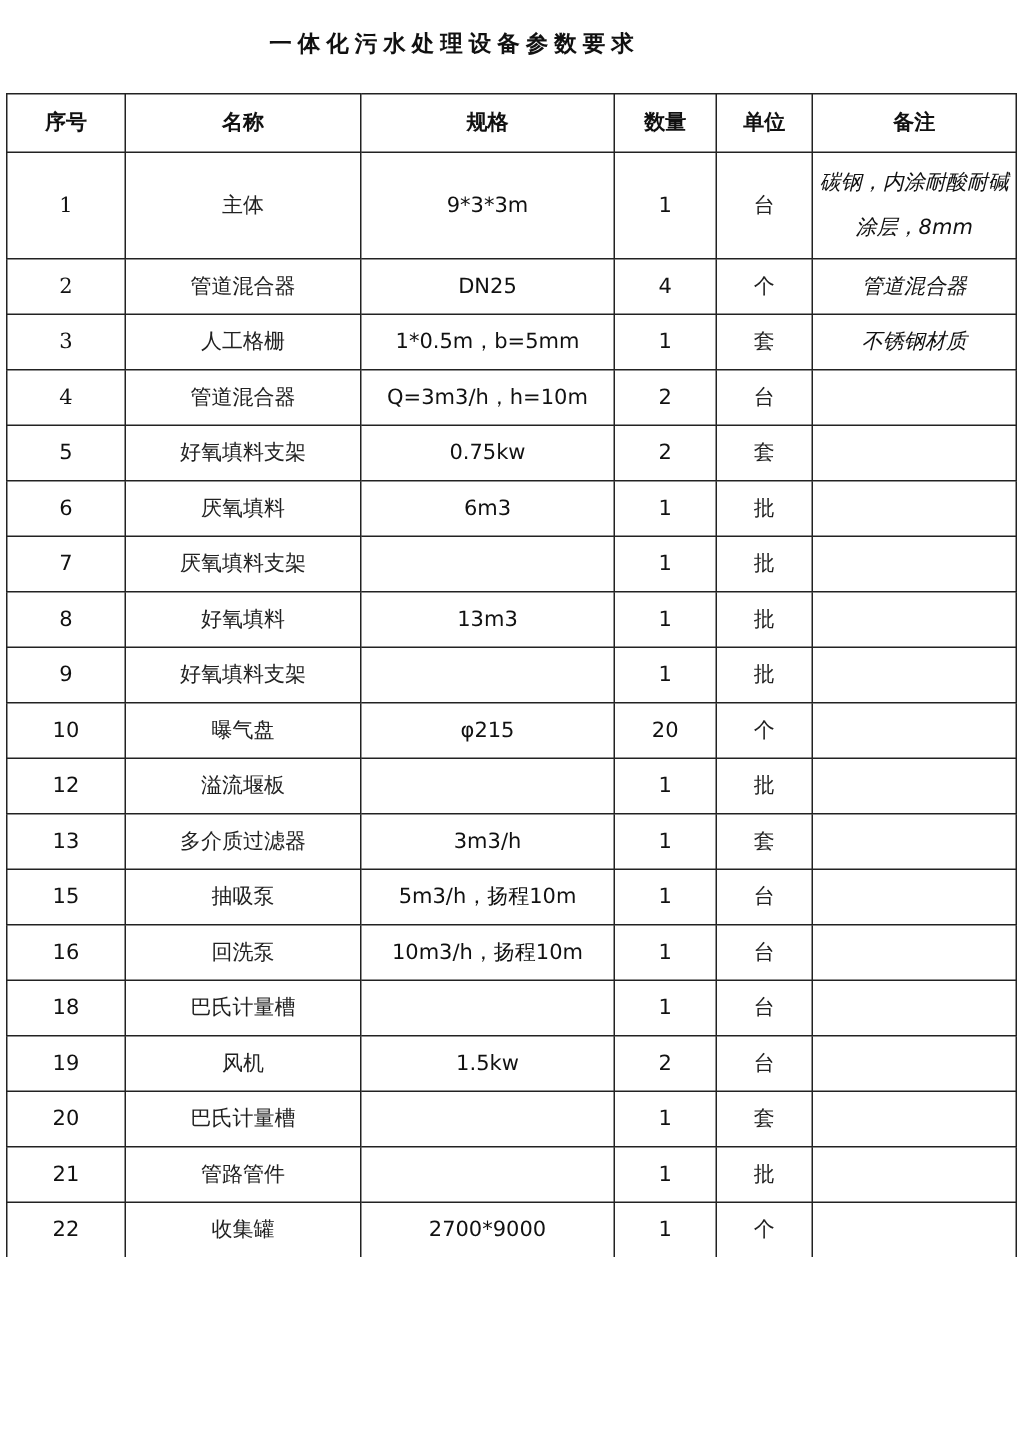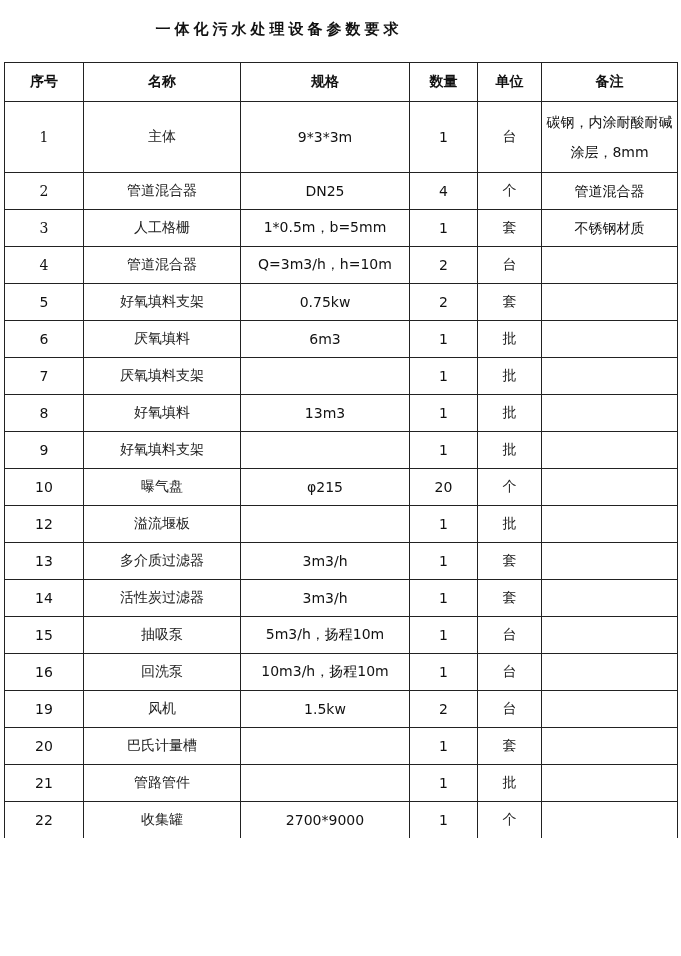--- a/index.html
+++ b/index.html
@@ -1,27 +1,27 @@
 <!DOCTYPE html>
 <html><head>
 <meta charset="utf-8">
 <style>
   html, body { margin: 0; padding: 0; background: #ffffff; }
   body { width: 681px; height: 956px; position: relative; overflow: hidden;
          font-family: "DejaVu Sans", "Liberation Sans", sans-serif; color: #111; }
   .title { position: absolute; top: 20px; left: 0; width: 558px; text-align: center;
-           font-size: 15px; font-weight: bold; letter-spacing: 4px; }
+           font-size: 15px; font-weight: bold; letter-spacing: 4px; padding-left: 24px; }
   table.spec { position: absolute; top: 62px; left: 4px; width: 673px;
                border-collapse: collapse; table-layout: fixed; }
   table.spec td, table.spec th { border: 1.5px solid #222; text-align: center;
                vertical-align: middle; padding: 0; font-size: 14px; }
   table.spec th { height: 38px; font-weight: bold; font-size: 14px; margin-left: 29px; }
   table.spec td { height: 36px; }
   tr.tall td { height: 70px; }
-  td.note { line-height: 30px; font-size: 14px; }
+  td.note { line-height: 30px; font-size: 14px; font-style: italic; }
   td.serif-num { font-family: "DejaVu Serif", "Liberation Serif", serif; font-size: 13px; }
   td.name, td.unit { font-family: "DejaVu Serif", "Liberation Serif", serif; font-size: 14px; color:#222; }
   tr.last td { border-bottom: none; }
 </style>
 </head>
 <body>
 
 <div class="title">一体化污水处理设备参数要求</div>
 
 <table class="spec">
@@ -134,39 +134,39 @@
       </tr>
       <tr>
         <td>13</td>
         <td class="name">多介质过滤器</td>
         <td>3m3/h</td>
         <td>1</td>
         <td class="unit">套</td>
         <td class="note"></td>
       </tr>
       <tr>
-        <td>14</td>
-        <td class="name">活性炭过滤器</td>
-        <td>3m3/h</td>
-        <td>1</td>
-        <td class="unit">套</td>
-        <td class="note"></td>
-      </tr>
-      <tr>
         <td>15</td>
         <td class="name">抽吸泵</td>
         <td>5m3/h，扬程10m</td>
         <td>1</td>
         <td class="unit">台</td>
         <td class="note"></td>
       </tr>
       <tr>
         <td>16</td>
         <td class="name">回洗泵</td>
         <td>10m3/h，扬程10m</td>
+        <td>1</td>
+        <td class="unit">台</td>
+        <td class="note"></td>
+      </tr>
+      <tr>
+        <td>18</td>
+        <td class="name">巴氏计量槽</td>
+        <td></td>
         <td>1</td>
         <td class="unit">台</td>
         <td class="note"></td>
       </tr>
       <tr>
         <td>19</td>
         <td class="name">风机</td>
         <td>1.5kw</td>
         <td>2</td>
         <td class="unit">台</td>

